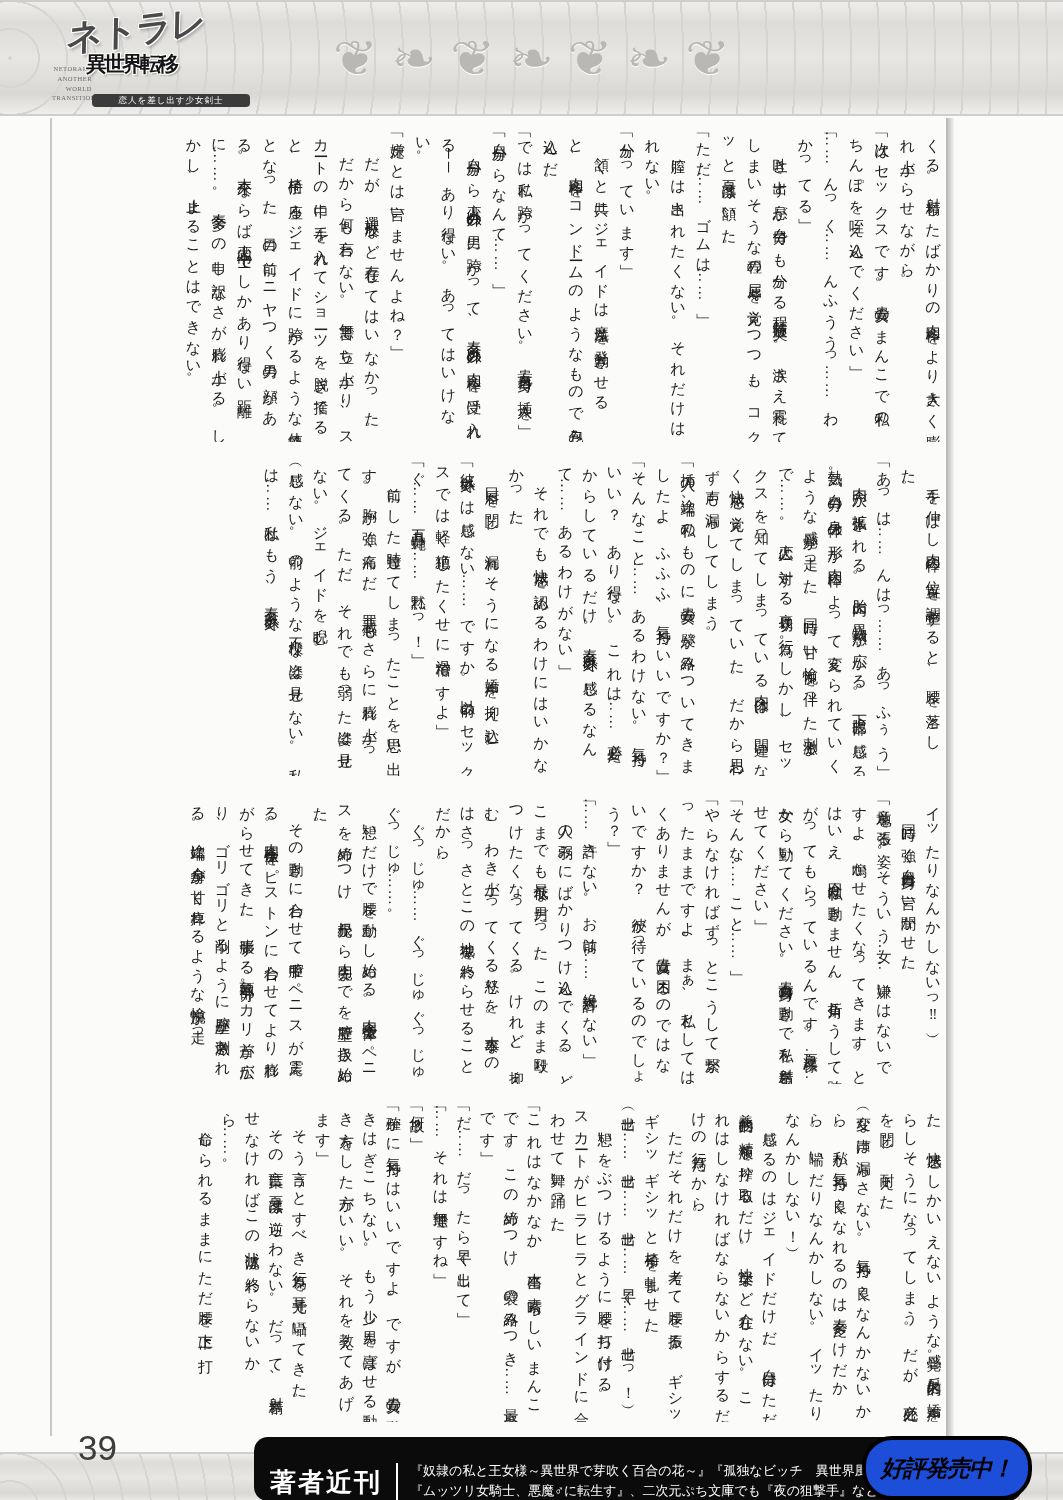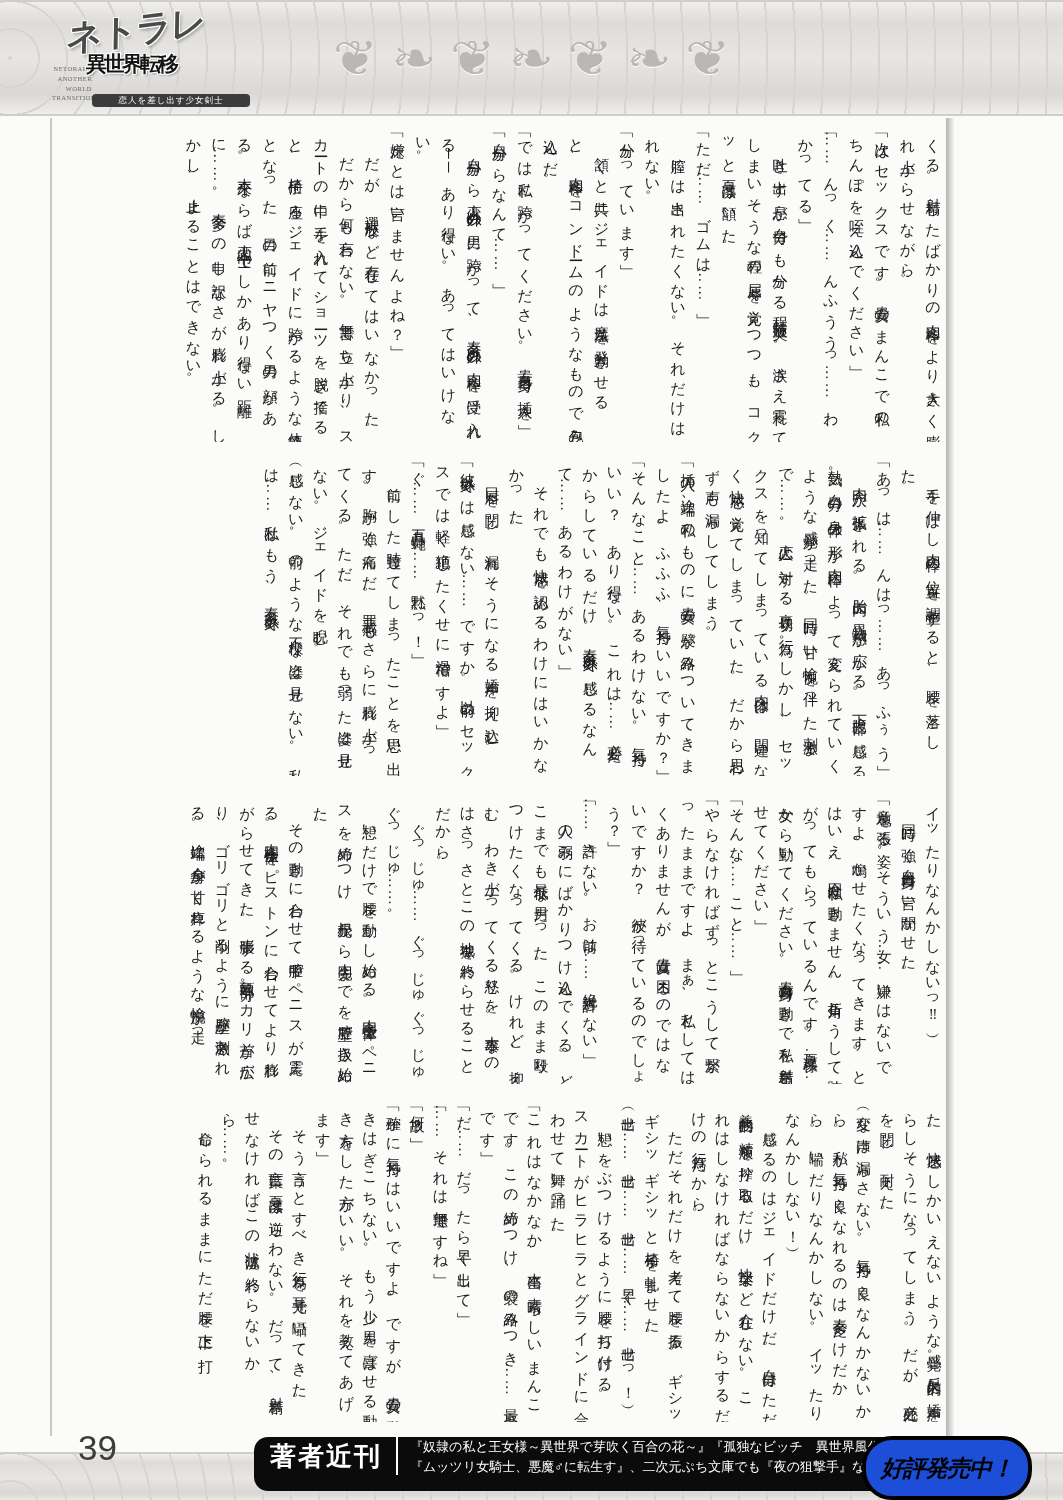--- a/index.html
+++ b/index.html
@@ -44,22 +44,22 @@
         white-space:pre-line;overflow:hidden;color:#1d1d1d;
         font-family:"Liberation Serif","DejaVu Serif",serif;}
   #band1{top:128px;height:314px;font-size:15px;line-height:25.5px;letter-spacing:3px;}
   #band2{top:458px;height:318px;font-size:15px;line-height:24.5px;letter-spacing:3px;}
   #band3{top:796px;height:288px;font-size:15px;line-height:24.5px;letter-spacing:1.9px;}
   #band4{top:1102px;height:320px;font-size:15px;line-height:23.5px;letter-spacing:2.6px;}
 
   
   #page-number{position:absolute;top:1428px;left:78px;font-size:35px;color:#3d3d3d;
      font-family:"Liberation Sans",sans-serif;z-index:4;}
-  #pub-bar{position:absolute;top:1437px;left:254px;width:768px;height:54px;background:#0b0b0b;
-     border-radius:14px;z-index:4;display:flex;align-items:flex-start;}
+  #pub-bar{position:absolute;top:1437px;left:254px;width:768px;height:64px;background:#0b0b0b;
+     border-radius:14px;z-index:4;display:flex;align-items:flex-end;}
   #pub-label{flex:0 0 auto;color:#fff;font-weight:900;font-size:26px;letter-spacing:2px;
      padding:0 14px 0 16px;font-family:"Liberation Sans",sans-serif;
      border-right:2px solid #fff;margin-right:12px;height:38px;line-height:38px;}
   #pub-titles{flex:1;color:#fff;font-size:13px;line-height:1.55;
      font-family:"Liberation Sans",sans-serif;padding-right:150px;white-space:nowrap;overflow:hidden;}
   #promo-pill{position:absolute;top:1436px;left:862px;width:162px;height:56px;background:#1d4ed8;
      border:4px solid #000;border-radius:30px;z-index:5;display:flex;align-items:center;justify-content:center;}
   #promo-pill span{font-size:23px;font-weight:900;font-style:italic;color:#000;
      font-family:"Liberation Sans",sans-serif;letter-spacing:-1px;}
 </style>

